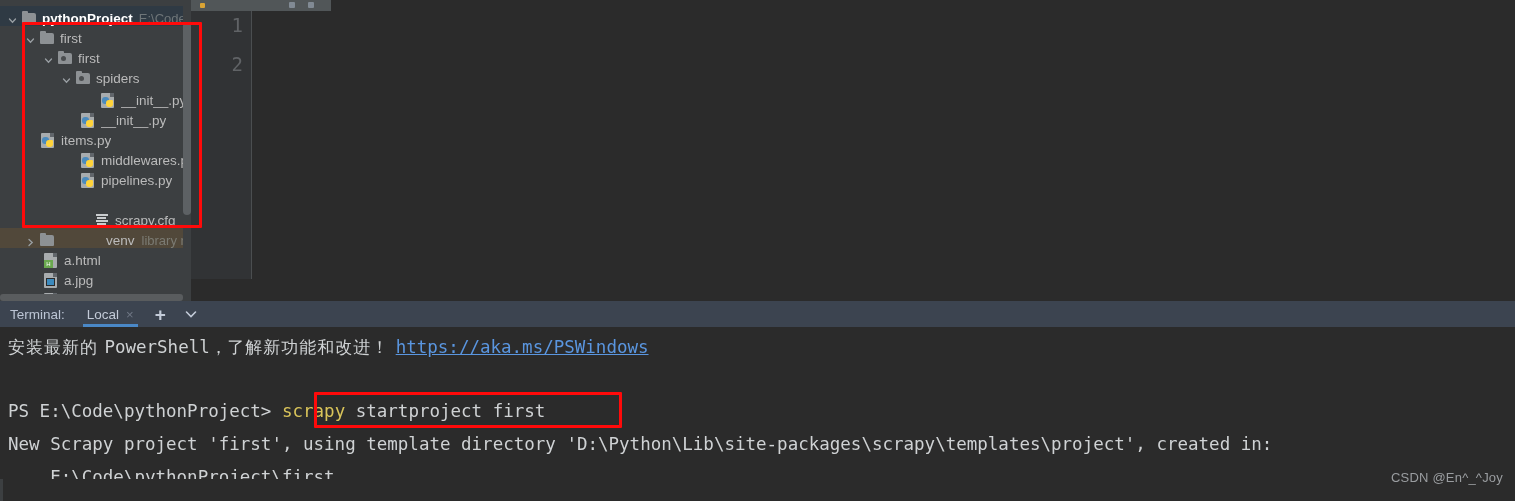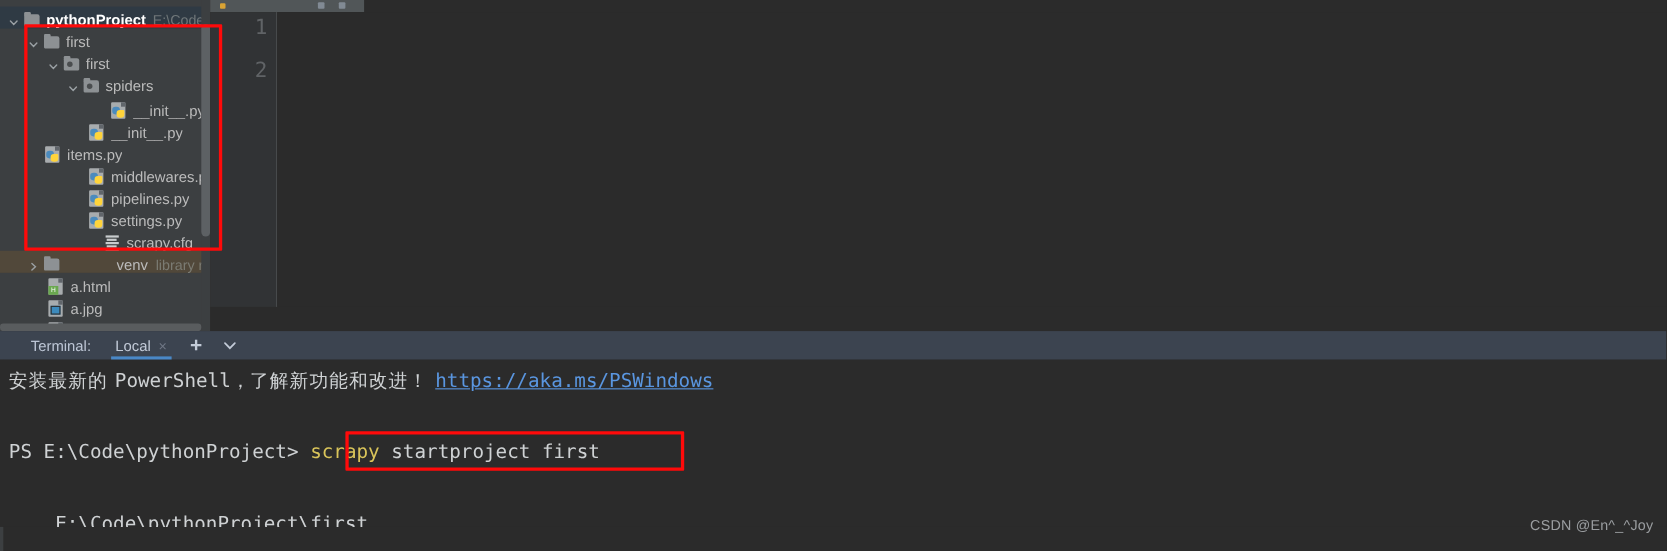--- a/index.html
+++ b/index.html
@@ -304,21 +304,21 @@
   
   .terminal-header {
     position: absolute;
     left: 0; top: 301px;
     width: 1515px; height: 26px;
     background: #3c4450;
     display: flex;
     align-items: center;
   }
   .term-title {
-    margin-left: 28px;
+    margin-left: 10px;
     color: #bcc5d4;
     font-size: 13.5px;
   }
   .term-tab {
     position: relative;
     margin-left: 18px;
     height: 26px;
     display: flex;
     align-items: center;
     padding: 0 4px;
@@ -521,30 +521,20 @@
         <span class="ico">
           <span class="pyicon">
               <span class="corner"></span>
               <span class="snake-b"></span>
               <span class="snake-y"></span>
             </span>
         </span>
         <span class="lbl">pipelines.py</span>
       </div>
 
-      <div class="tree-row" style="top:188px; padding-left:80px;">
-        <span class="ico">
-          <span class="pyicon">
-              <span class="corner"></span>
-              <span class="snake-b"></span>
-              <span class="snake-y"></span>
-            </span>
-        </span>
-        <span class="lbl">settings.py</span>
-      </div>
 
       <div class="tree-row" style="top:208px; padding-left:94px;">
         <span class="ico">
           <span class="cfgicon">
               <i></i>
               <i></i>
               <i></i>
               <i></i>
               <i></i>
             </span>
@@ -618,19 +608,20 @@
     </span>
   </div>
 
   <div class="term-left-edge"></div>
   <div class="terminal-body">
 
     <div class="term-line l-notice"><span class="cn">安装最新的 </span><span>PowerShell，</span><span class="cn">了解新功能和改进！ </span><span class="link">https://aka.ms/PSWindows</span></div>
 
     <div class="term-line l-prompt"><span>PS E:\Code\pythonProject&gt;</span><span> </span><span class="kw-yellow">scrapy</span><span> startproject first</span></div>
 
+    <div class="term-line l-out1">New Scrapy project 'first', using template directory 'D:\Python\Lib\site-packages\scrapy\templates\project', created in:</div>
     <div class="term-line l-out2">    E:\Code\pythonProject\first</div>
   </div>
 
   <div class="redbox" id="redbox-cmd"></div>
 
   <div class="watermark">CSDN @En^_^Joy</div>
 </div>
 
 </body></html>

